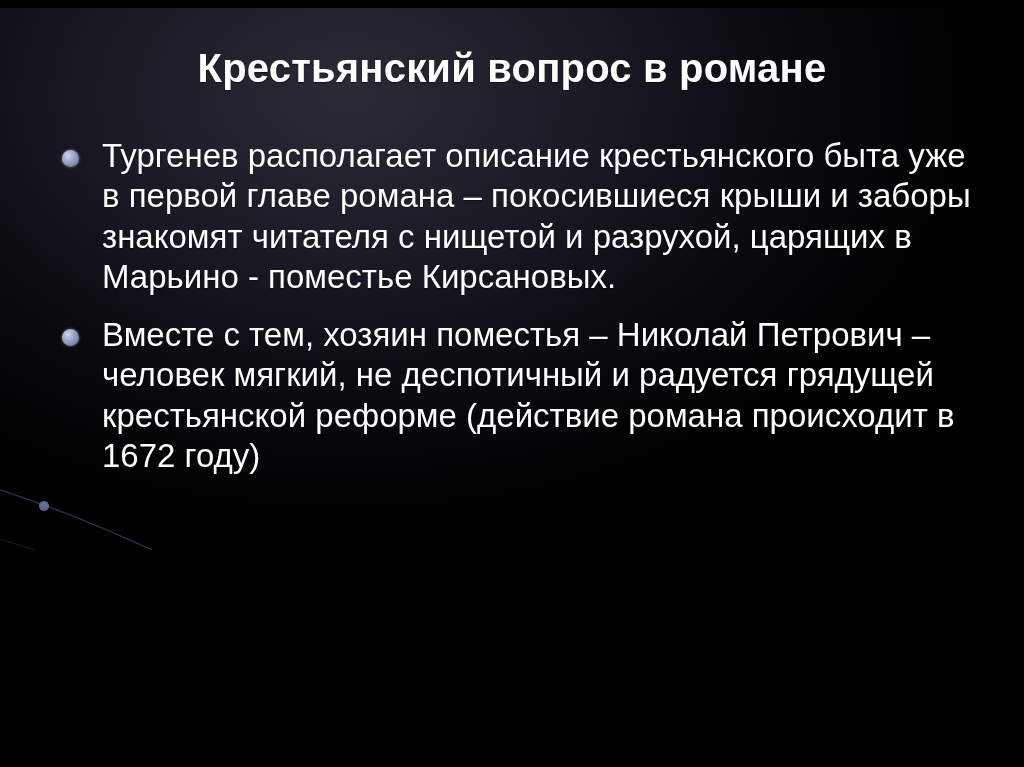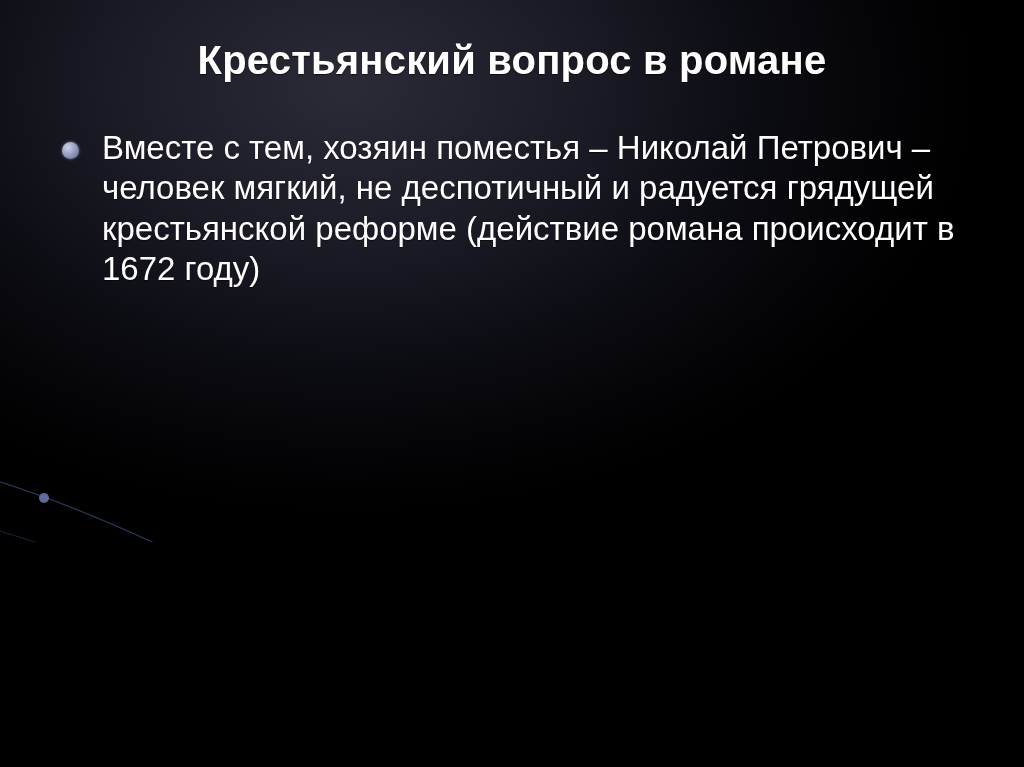--- a/index.html
+++ b/index.html
@@ -15,20 +15,21 @@
   }
 
   .slide {
     position: relative;
     width: 1024px;
     height: 542px;
     overflow: hidden;
     
     background:
       radial-gradient(ellipse 620px 420px at 34% 16%, #2b2b38 0%, #1b1b26 38%, #0b0b12 68%, #000000 100%);
+    margin-top: 8px;
   }
 
   
   .decor {
     position: absolute;
     left: 0;
     top: 0;
     width: 1024px;
     height: 767px;
     pointer-events: none;
@@ -109,20 +110,24 @@
     <circle cx="120" cy="742" r="3" fill="#5c689b" opacity="0.7"></circle>
     <circle cx="430" cy="752" r="2.5" fill="#5c689b" opacity="0.6"></circle>
   </svg>
 
   <div class="content">
 
     <div class="slide-title">Крестьянский вопрос в романе</div>
 
     <ul class="bullets">
 
+      <li class="bullet-item">
+        <span class="bullet-marker"></span>
+        <span class="bullet-text">Тургенев располагает описание крестьянского быта уже в первой главе романа – покосившиеся крыши и заборы знакомят читателя с нищетой и разрухой, царящих в Марьино - поместье Кирсановых.</span>
+      </li>
 
       <li class="bullet-item">
         <span class="bullet-marker"></span>
         <span class="bullet-text">Вместе с тем, хозяин поместья – Николай Петрович – человек мягкий, не деспотичный и радуется грядущей крестьянской реформе (действие романа происходит в 1672 году)</span>
       </li>
 
     </ul>
 
   </div>
 </div>

